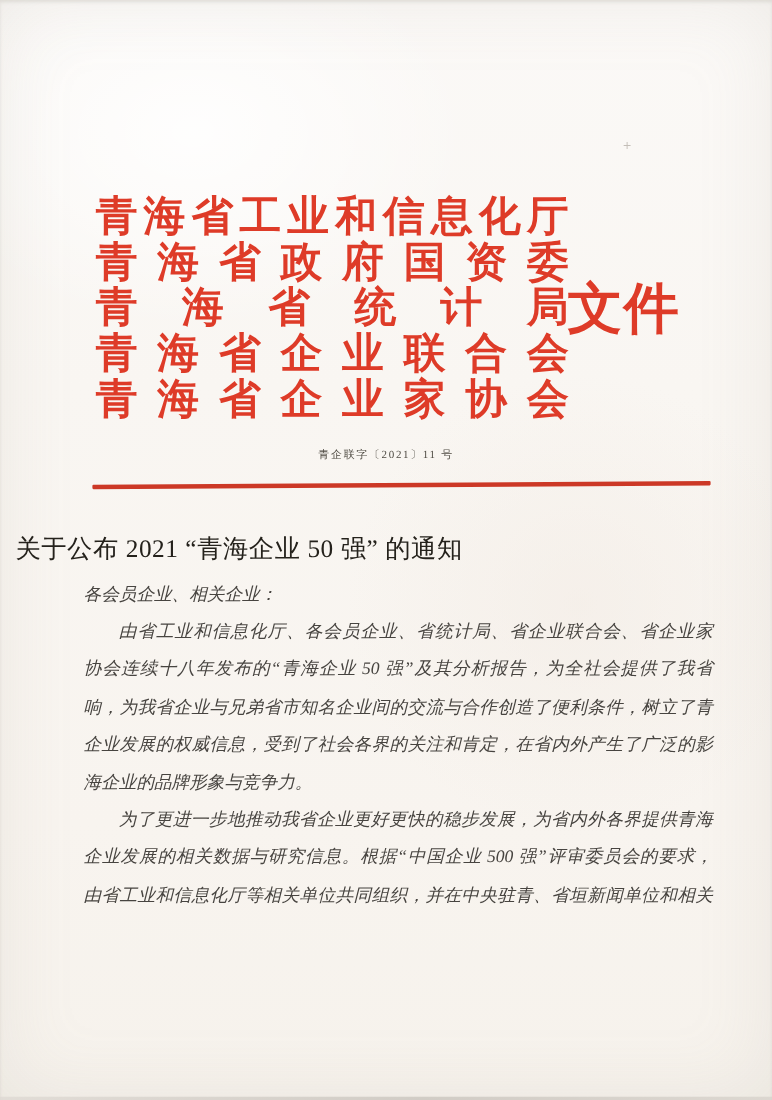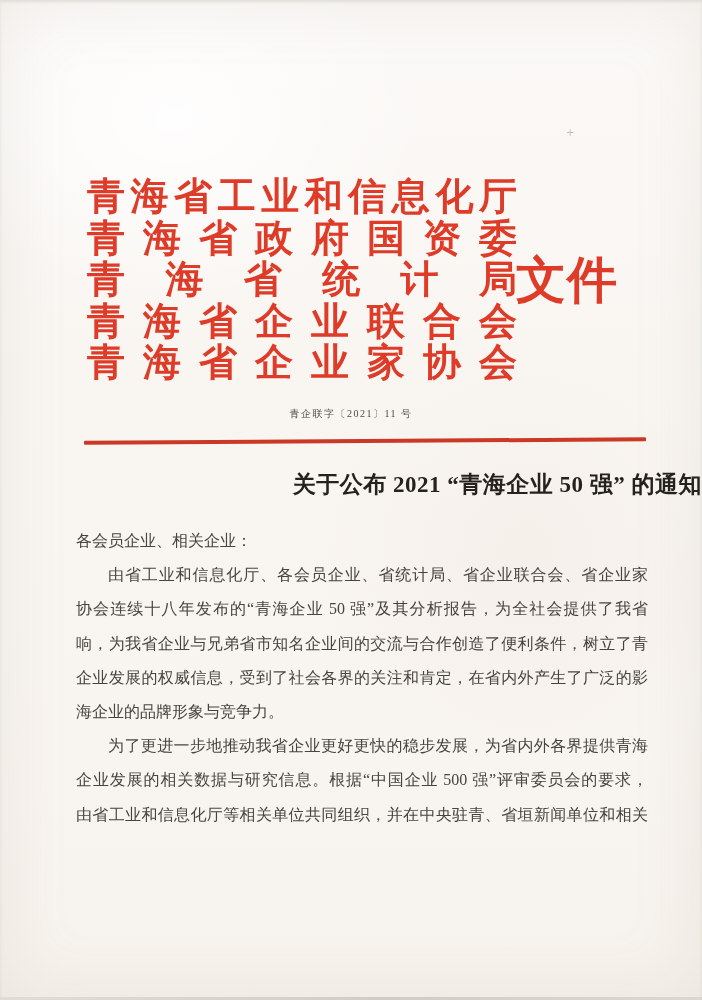--- a/index.html
+++ b/index.html
@@ -46,34 +46,34 @@
     font-size: 10px; line-height: 20px; letter-spacing: 1.5px;
     color: var(--muted-ink, #4e4a42);
   }
   .red-rule {
     position: absolute; left: 84px; top: 439px; width: 562px; height: 4px;
     background: var(--rule-red, #cc3826);
     border-radius: 1px;
     transform: rotate(-0.35deg);
   }
   .title {
-    position: absolute; left: 0; right: 0; top: 470px; margin: 0;
-    text-align: right;
-    font-size: 23px; line-height: 30px; font-weight: bold;
+    position: absolute; left: 0; right: 0; top: 470px; margin: 14px;
+    text-align: left;
+    font-size: 23px; line-height: 30px; font-weight: normal;
     letter-spacing: 0.5px;
     color: var(--title-ink, #25221c);
   }
 
   
   .body-text {
     position: absolute; left: 76px; top: 524px; width: 572px;
     font-size: 16px; line-height: 34.2px;
     color: var(--ink, #474440);
   }
-  .b-line { text-align: justify; text-align-last: justify; white-space: normal; }
+  .b-line { text-align: justify; text-align-last: justify; white-space: normal; font-style: italic; }
   .b-line.salute, .b-line.end { text-align-last: left; }
   .b-line.indent { text-indent: 2em; }
 
   
   .reg-mark {
     position: absolute; left: 566px; top: 127px;
     font-size: 10px; color: #978f85; opacity: 0.55;
     font-family: "DejaVu Sans", sans-serif;
   }
   .bottom-edge {

